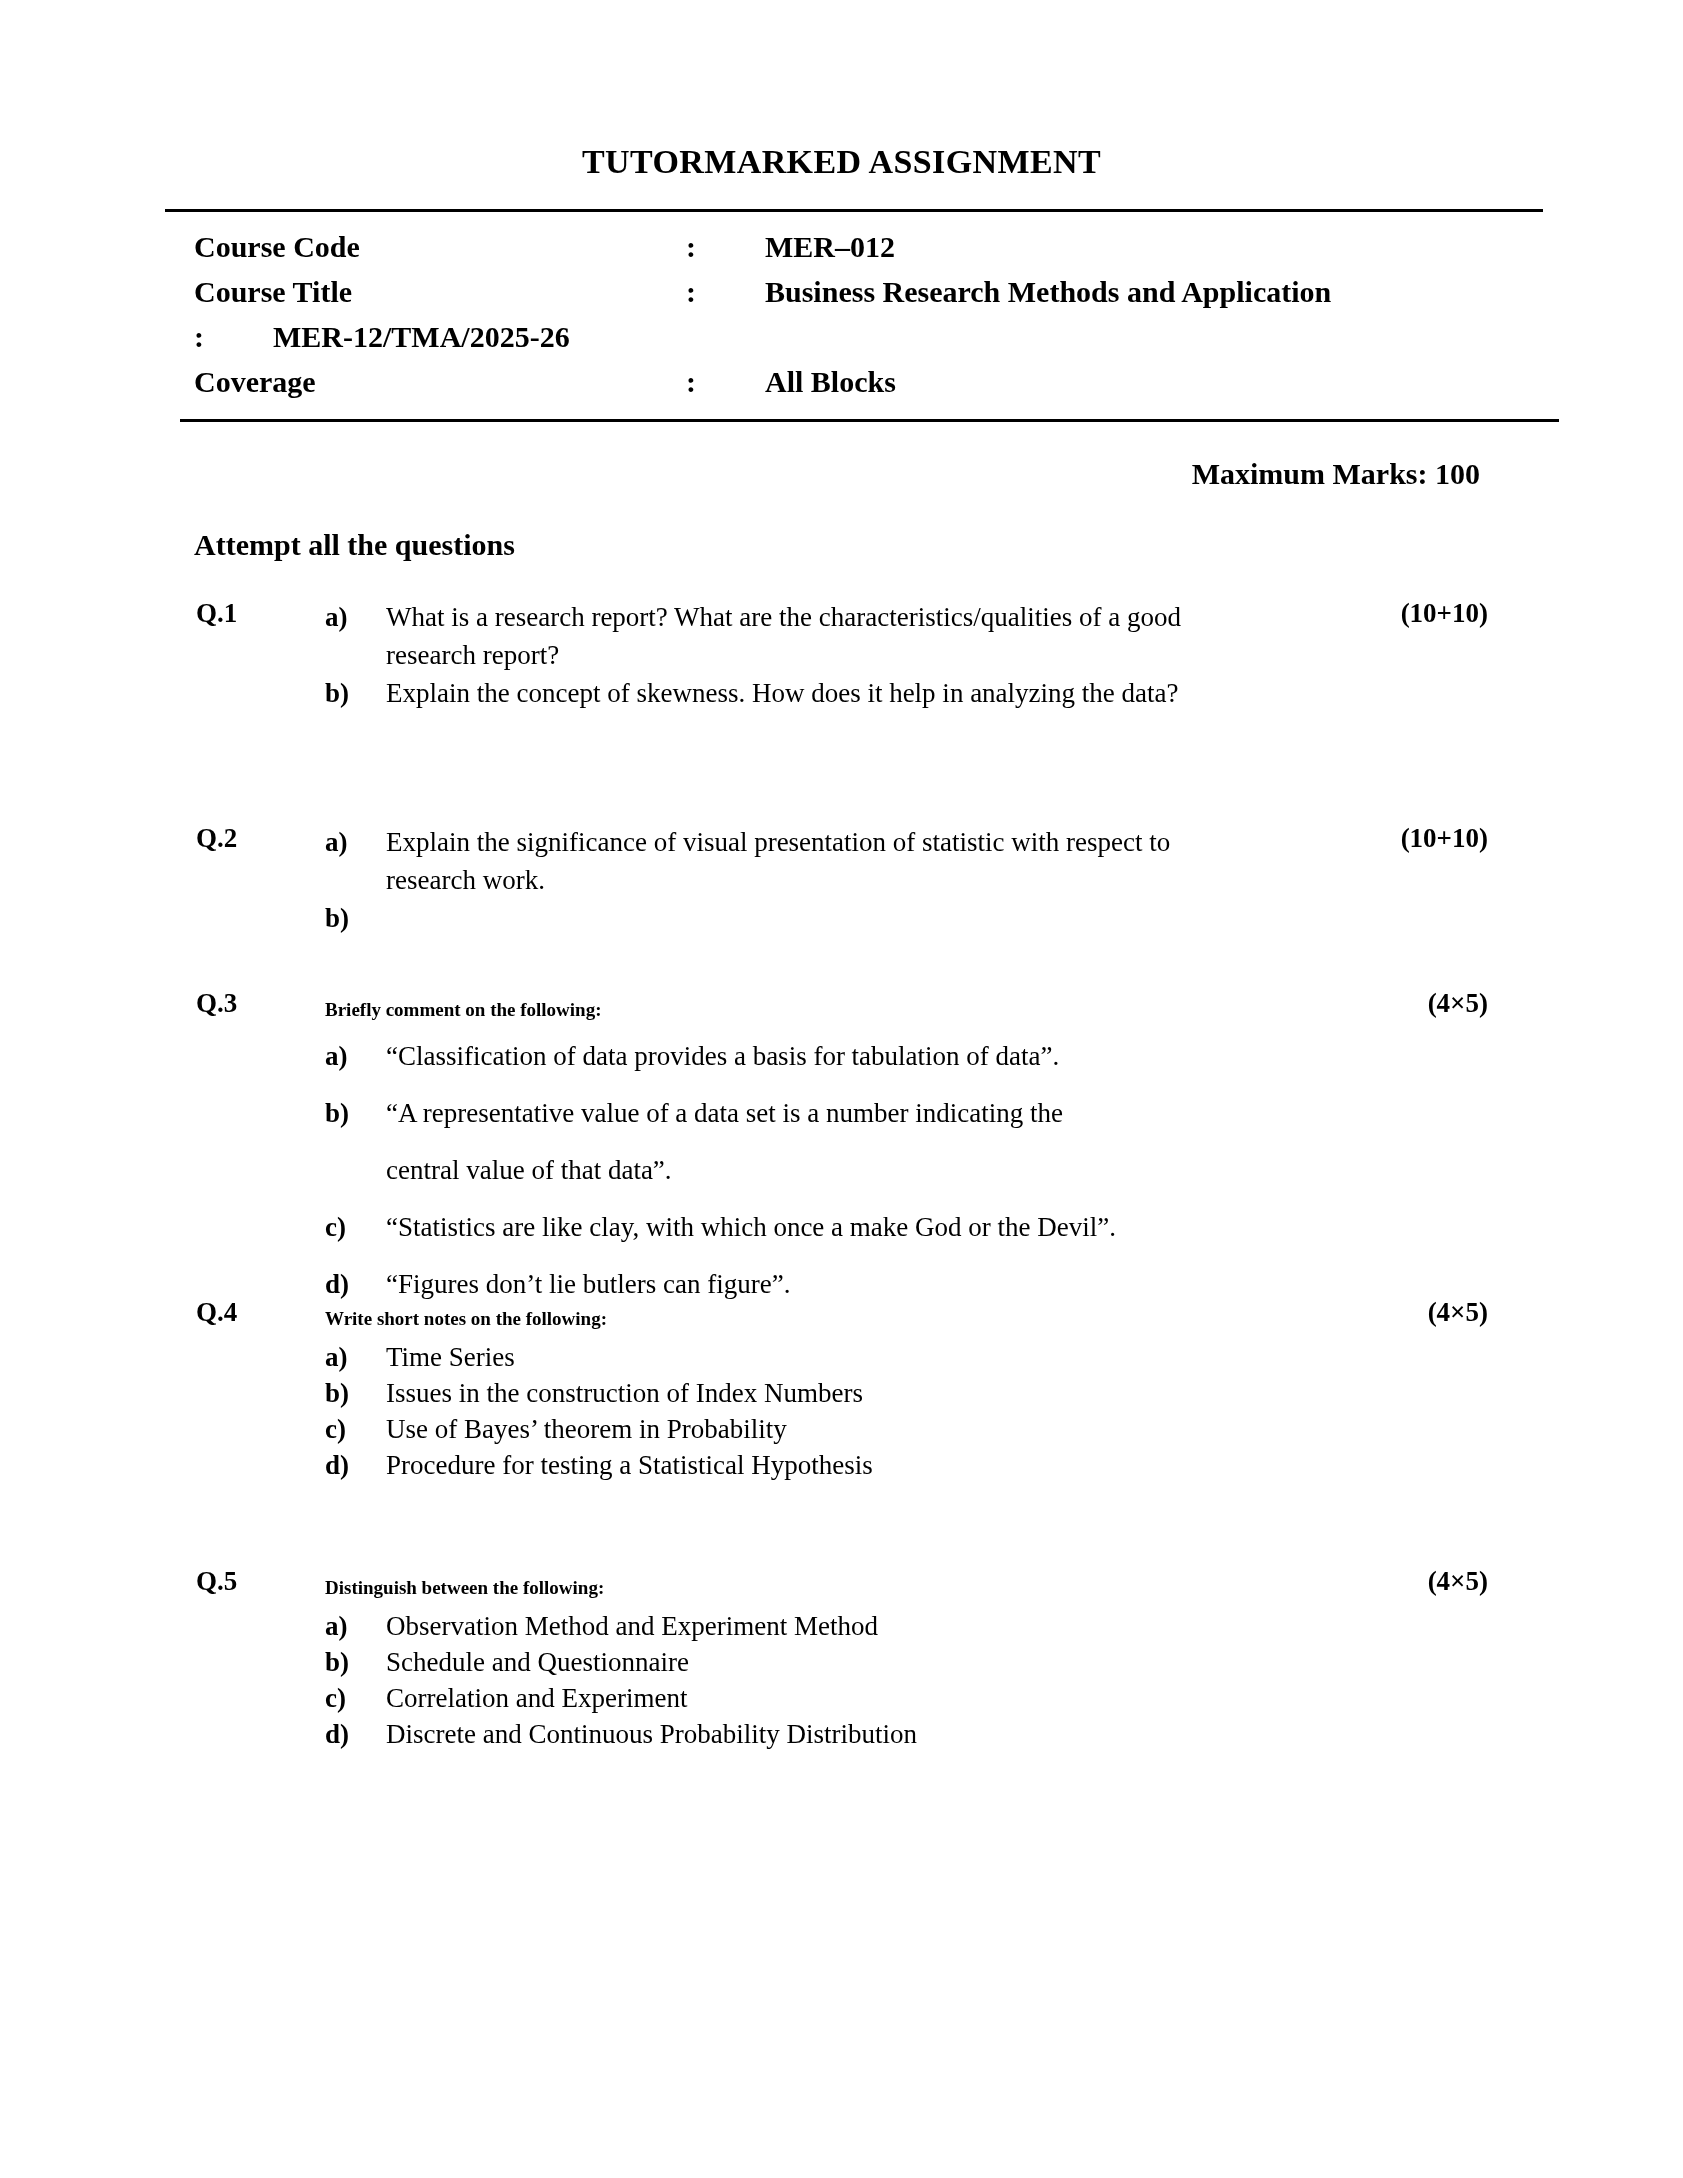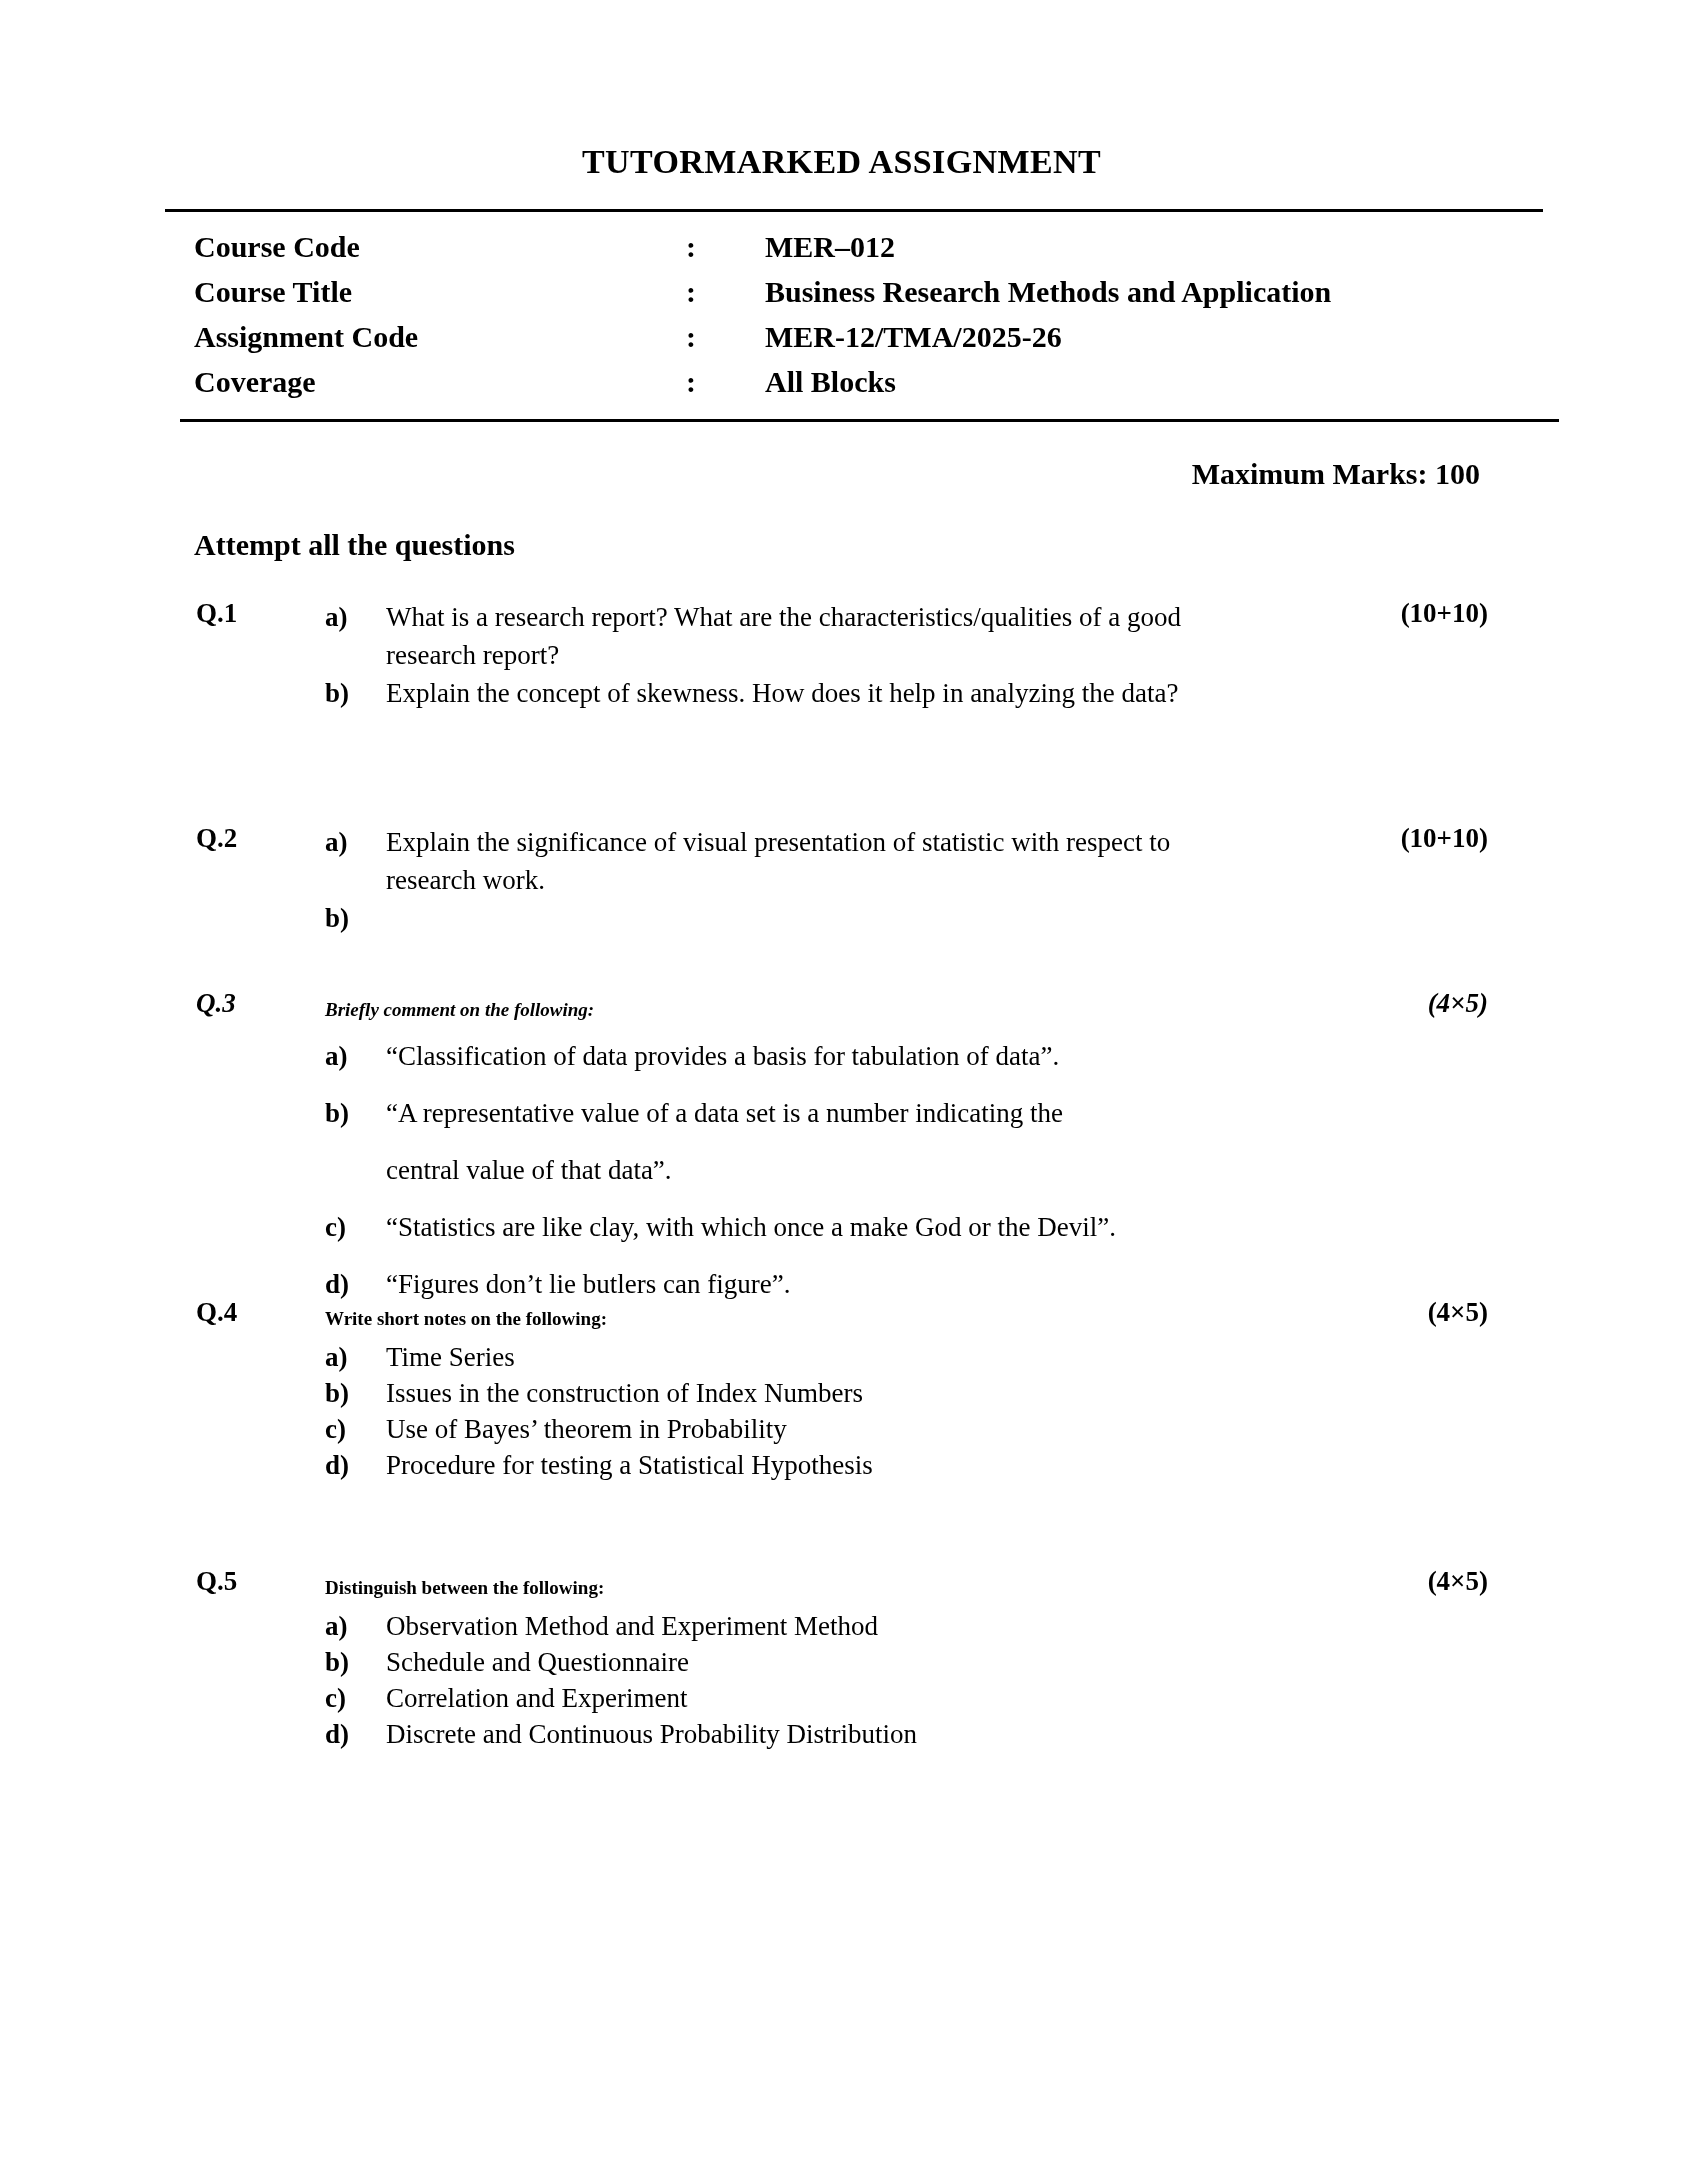--- a/index.html
+++ b/index.html
@@ -199,21 +199,20 @@
       <span class="meta-label">Course Code</span>
       <span class="meta-colon">:</span>
       <span class="meta-value">MER–012</span>
     </div>
     <div class="meta-row">
       <span class="meta-label">Course Title</span>
       <span class="meta-colon">:</span>
       <span class="meta-value">Business Research Methods and Application</span>
     </div>
     <div class="meta-row">
-      <span class="meta-label">Assignment Code</span>
       <span class="meta-colon">:</span>
       <span class="meta-value">MER-12/TMA/2025-26</span>
     </div>
     <div class="meta-row">
       <span class="meta-label">Coverage</span>
       <span class="meta-colon">:</span>
       <span class="meta-value">All Blocks</span>
     </div>
   </div>
 
@@ -252,21 +251,21 @@
           <span class="sub-letter">a)</span>
           <span class="sub-text">Explain the significance of visual presentation of statistic with respect to research work.</span>
         </li>
         <li class="sub-item inline-with-head">
           <span class="sub-letter">b)</span>
         </li>
       </ul>
     </div>
 
     <div class="q-block" style="height:252px;margin-top:28px;">
-      <div class="q-head" style="height:40px;font-style:italic;">
+      <div class="q-head" style="height:40px;">
         <span class="q-num">Q.3</span>
         <span class="q-heading-text">Briefly comment on the following:</span>
         <span class="q-marks">(4×5)</span>
       </div>
       <ul class="sub-list">
         <li class="sub-item loose">
           <span class="sub-letter">a)</span>
           <span class="sub-text">“Classification of data provides a basis for tabulation of data”.</span>
         </li>
         <li class="sub-item loose narrow">

